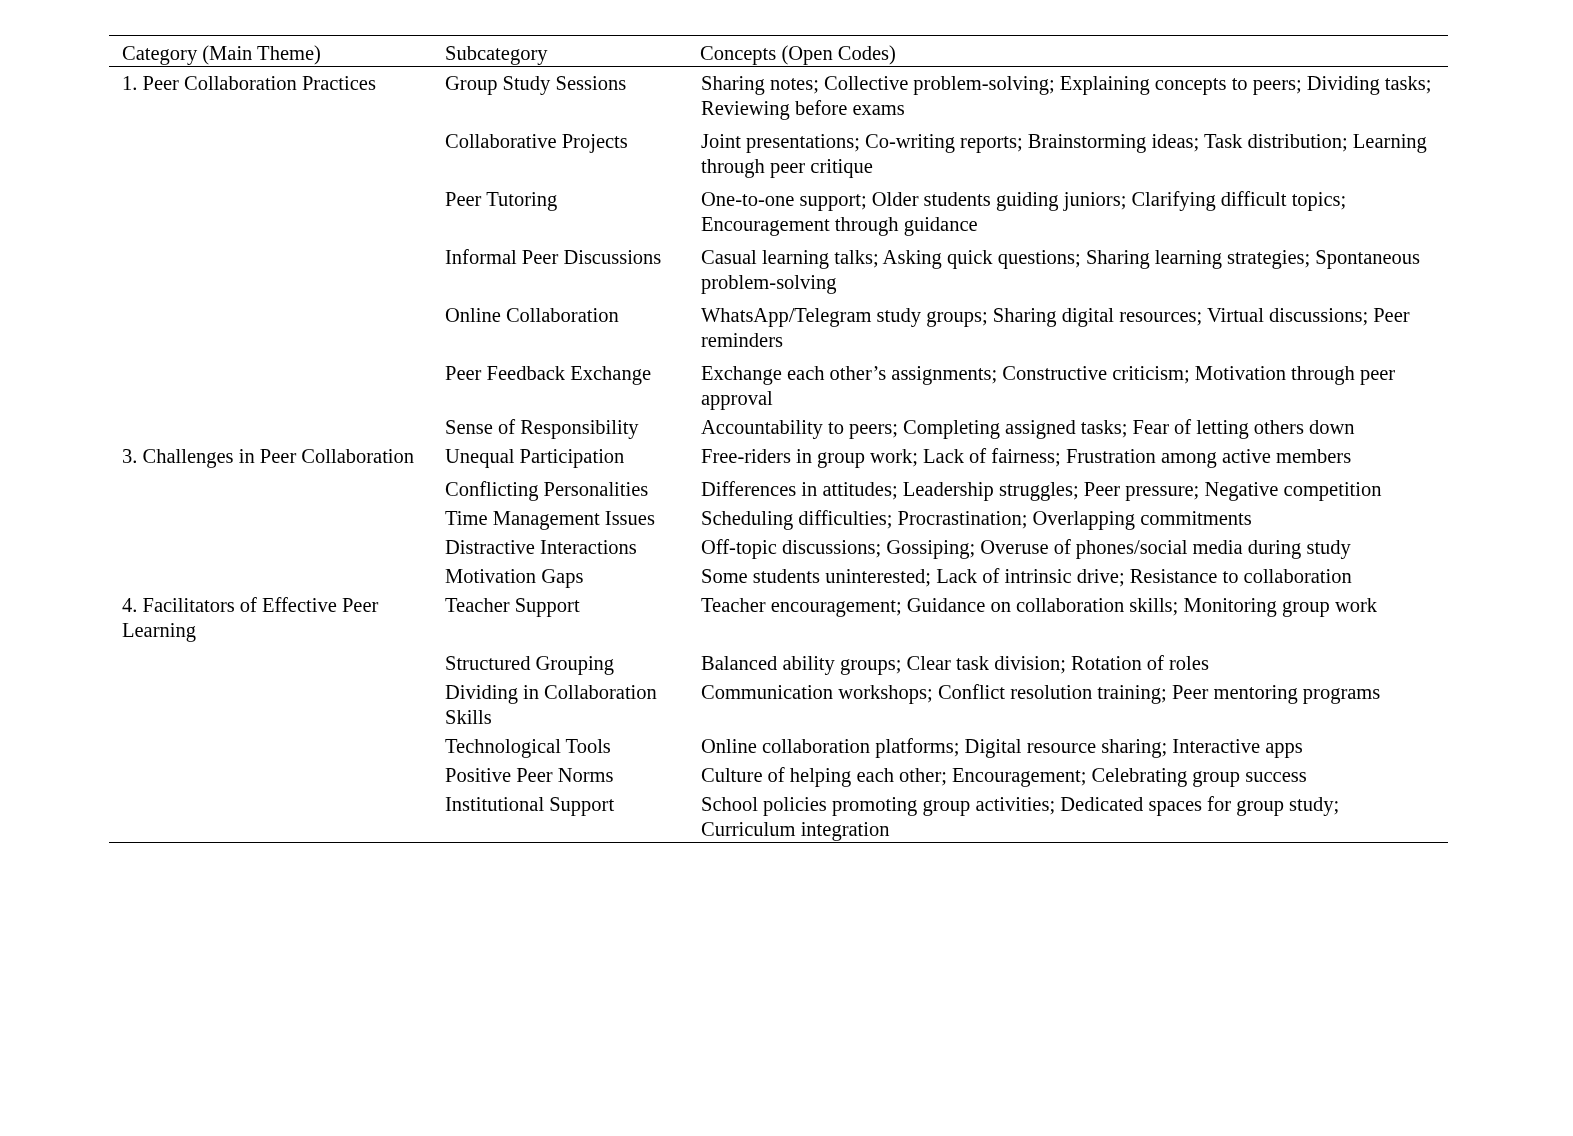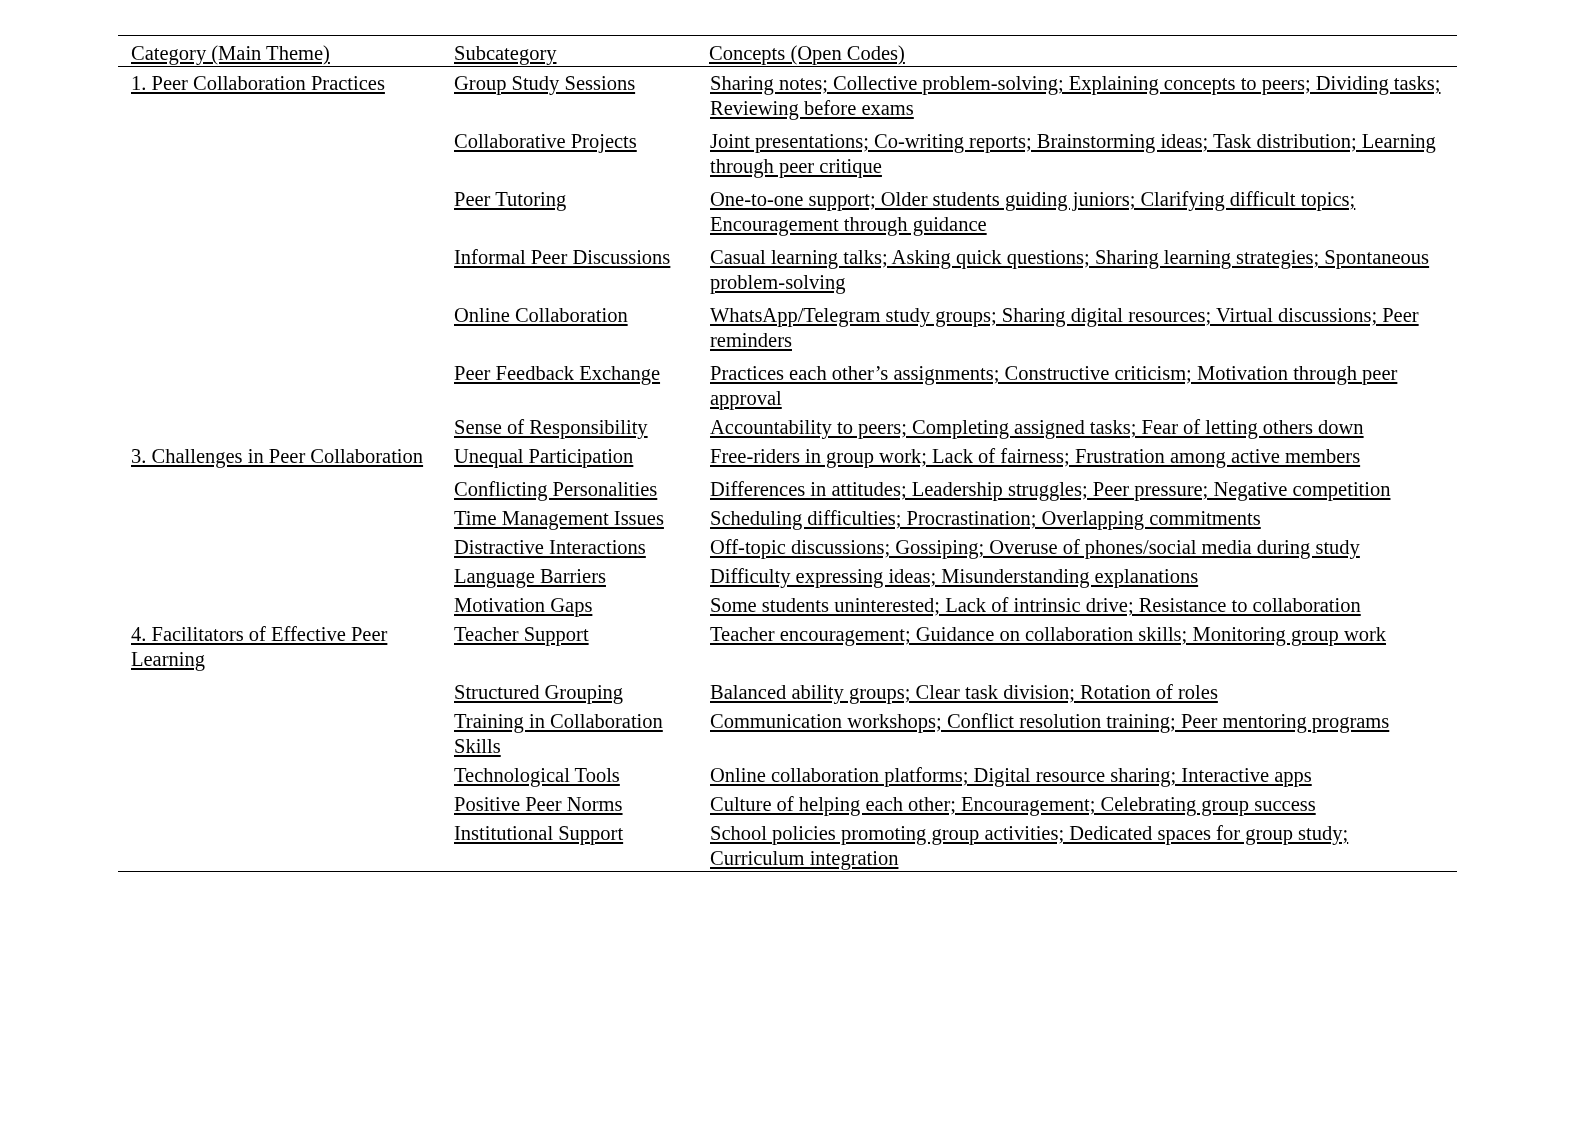--- a/index.html
+++ b/index.html
@@ -10,24 +10,23 @@
     body {
       width: 1573px;
       height: 1136px;
       position: relative;
       overflow: hidden;
       font-family: "Liberation Serif", "DejaVu Serif", serif;
       color: #000000;
     }
     .table-wrap {
       position: absolute;
-      left: 118px;
+      left: 109px;
       top: 35px;
       width: 1339px;
-      text-decoration: underline;
     }
     table {
       border-collapse: collapse;
       width: 1339px;
       table-layout: fixed;
       font-size: 20.5px;
       line-height: 25px;
     }
     col.c1 { width: 323px; }
     col.c2 { width: 255px; }
@@ -96,21 +95,21 @@
         <td class="c3">Casual learning talks; Asking quick questions; Sharing learning strategies; Spontaneous problem-solving</td>
       </tr>
       <tr class="pad-bottom">
         <td class="c1"></td>
         <td class="c2">Online Collaboration</td>
         <td class="c3">WhatsApp/Telegram study groups; Sharing digital resources; Virtual discussions; Peer reminders</td>
       </tr>
       <tr>
         <td class="c1"></td>
         <td class="c2">Peer Feedback Exchange</td>
-        <td class="c3">Practices each other’s assignments; Constructive criticism; Motivation through peer approval</td>
+        <td class="c3">Exchange each other’s assignments; Constructive criticism; Motivation through peer approval</td>
       </tr>
 
       <tr class="single">
         <td class="c1"></td>
         <td class="c2">Sense of Responsibility</td>
         <td class="c3">Accountability to peers; Completing assigned tasks; Fear of letting others down</td>
       </tr>
 
       <tr class="pad-bottom">
         <td class="c1">3. Challenges in Peer Collaboration</td>
@@ -127,42 +126,37 @@
         <td class="c2">Time Management Issues</td>
         <td class="c3">Scheduling difficulties; Procrastination; Overlapping commitments</td>
       </tr>
       <tr class="single">
         <td class="c1"></td>
         <td class="c2">Distractive Interactions</td>
         <td class="c3">Off-topic discussions; Gossiping; Overuse of phones/social media during study</td>
       </tr>
       <tr class="single">
         <td class="c1"></td>
-        <td class="c2">Language Barriers</td>
-        <td class="c3">Difficulty expressing ideas; Misunderstanding explanations</td>
-      </tr>
-      <tr class="single">
-        <td class="c1"></td>
         <td class="c2">Motivation Gaps</td>
         <td class="c3">Some students uninterested; Lack of intrinsic drive; Resistance to collaboration</td>
       </tr>
 
       <tr class="pad-bottom">
         <td class="c1">4. Facilitators of Effective Peer Learning</td>
         <td class="c2">Teacher Support</td>
         <td class="c3">Teacher encouragement; Guidance on collaboration skills; Monitoring group work</td>
       </tr>
       <tr class="single">
         <td class="c1"></td>
         <td class="c2">Structured Grouping</td>
         <td class="c3">Balanced ability groups; Clear task division; Rotation of roles</td>
       </tr>
       <tr>
         <td class="c1"></td>
-        <td class="c2">Training in Collaboration Skills</td>
+        <td class="c2">Dividing in Collaboration Skills</td>
         <td class="c3">Communication workshops; Conflict resolution training; Peer mentoring programs</td>
       </tr>
       <tr class="single">
         <td class="c1"></td>
         <td class="c2">Technological Tools</td>
         <td class="c3">Online collaboration platforms; Digital resource sharing; Interactive apps</td>
       </tr>
       <tr class="single">
         <td class="c1"></td>
         <td class="c2">Positive Peer Norms</td>

